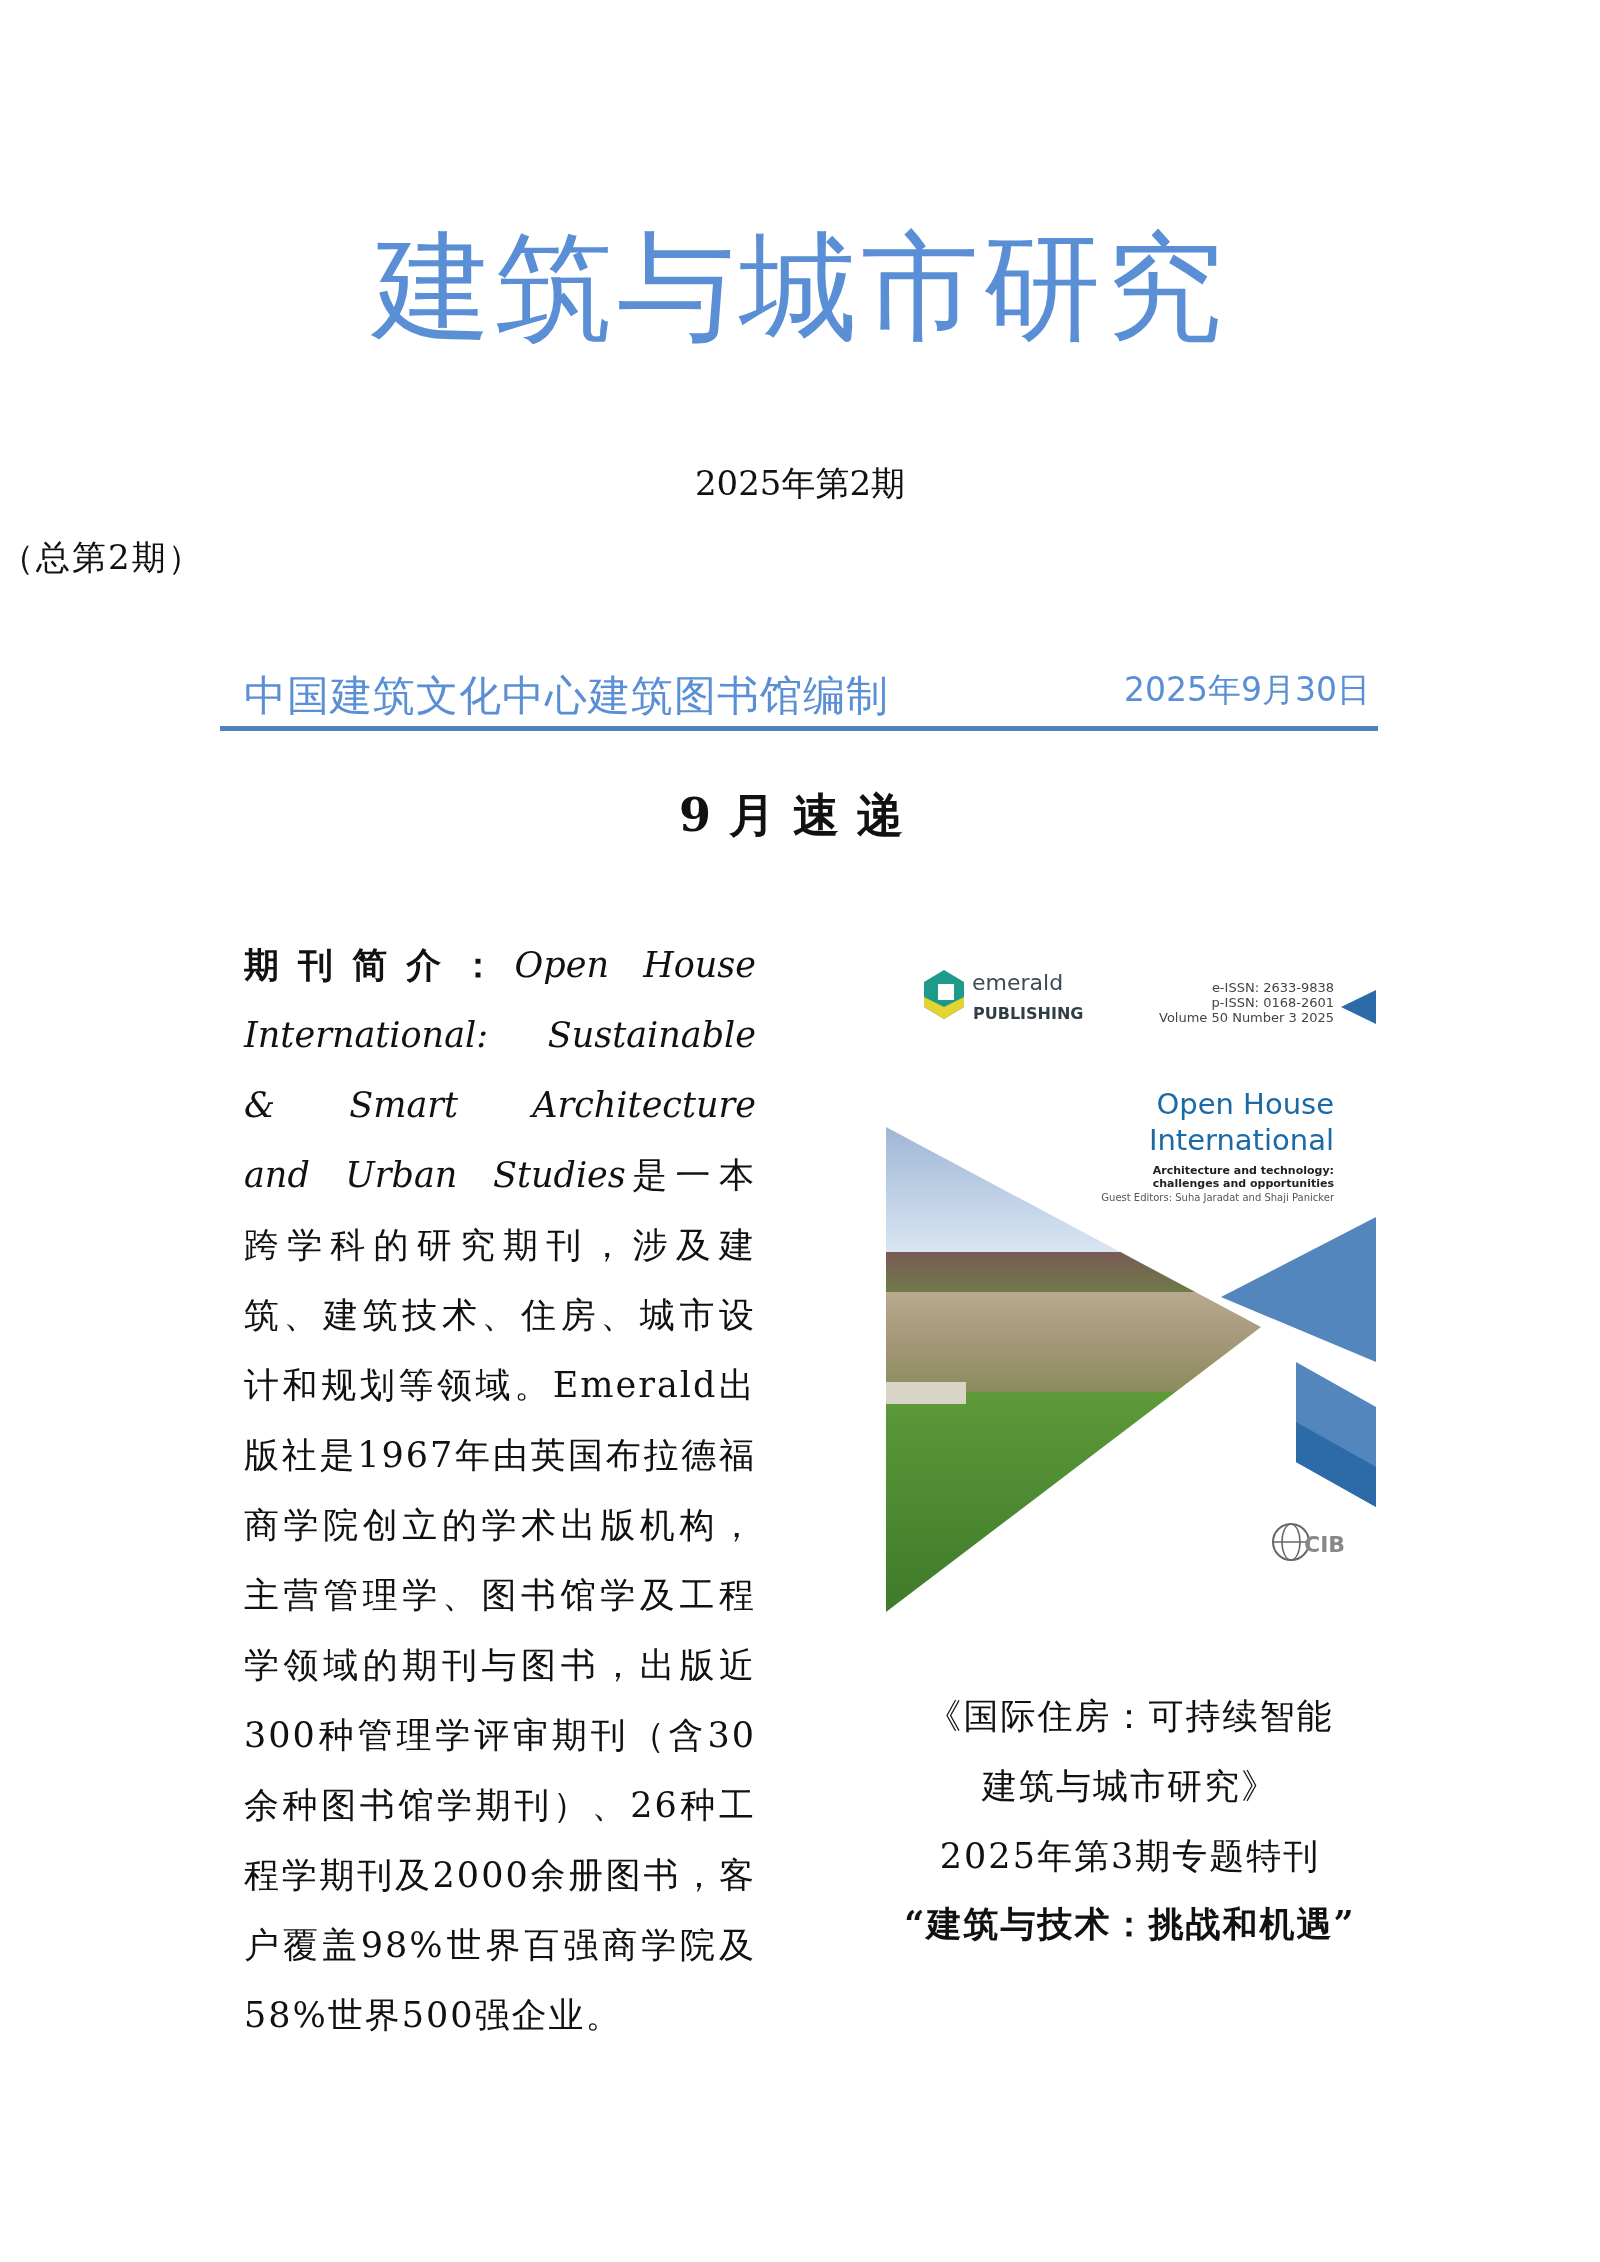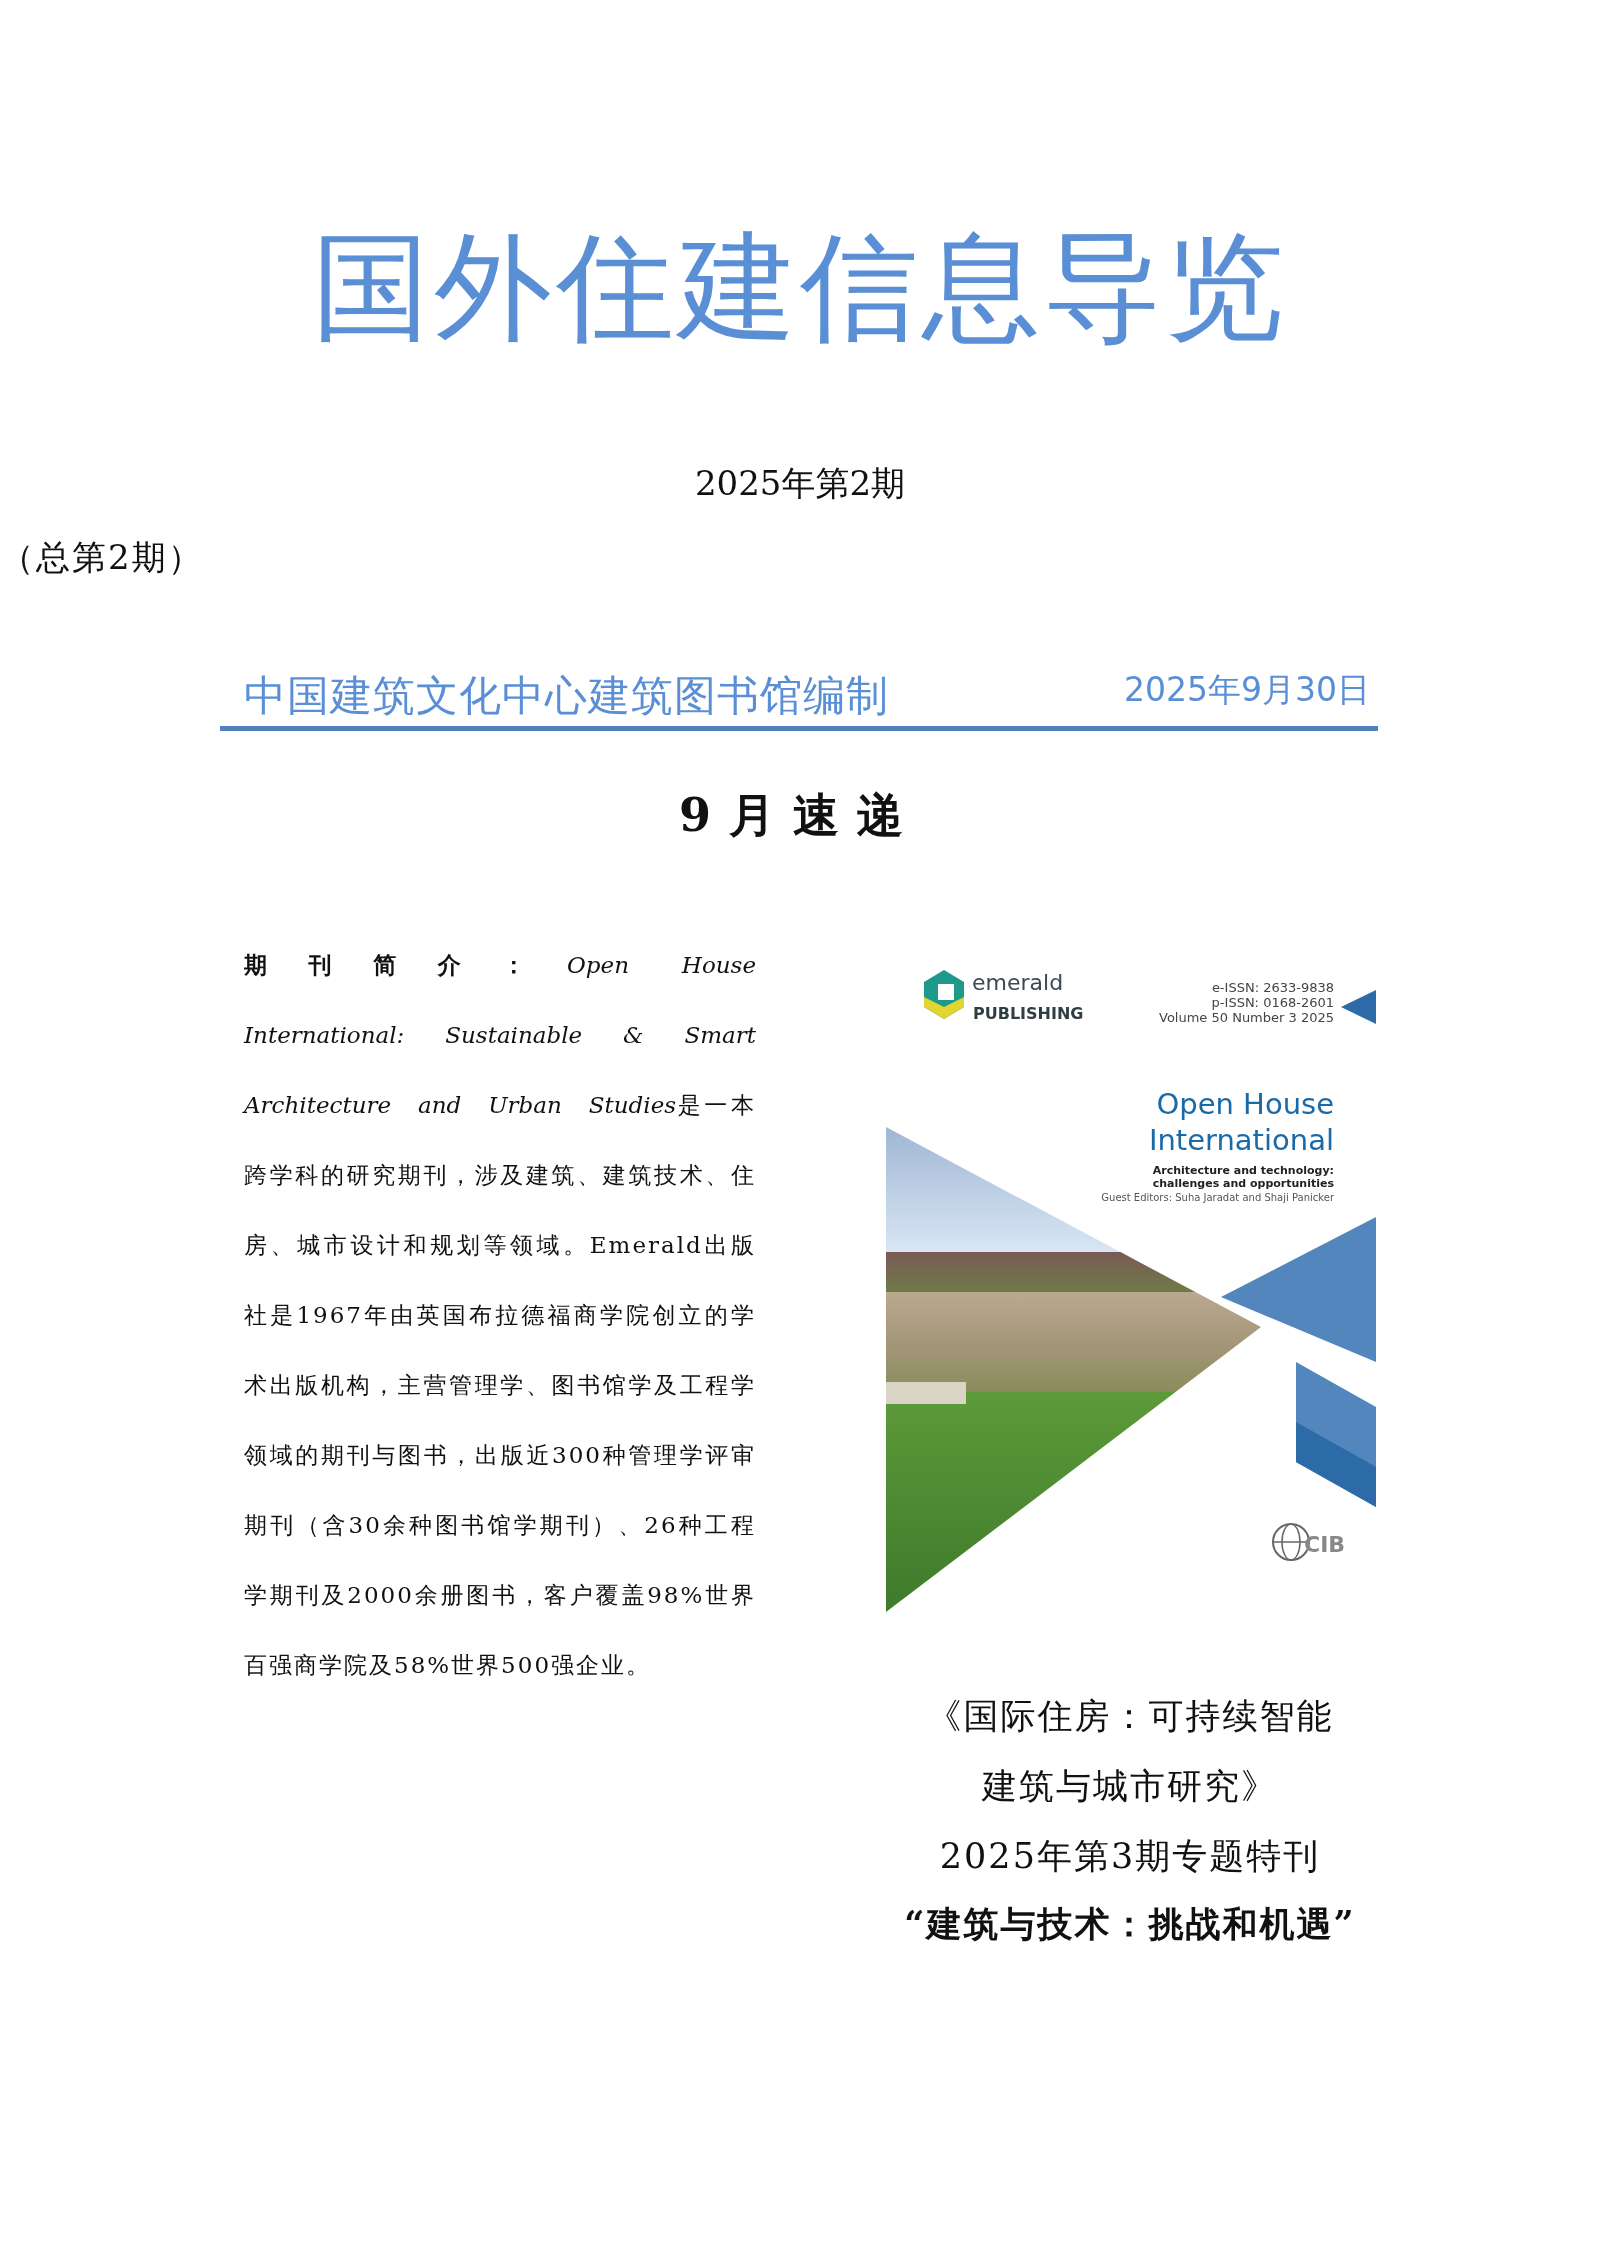--- a/index.html
+++ b/index.html
@@ -16,21 +16,21 @@
 
     .org { left: 244px; top: 668px; font-size: 42px; color: #5a8fd6; letter-spacing: 1px;
            font-family: "DejaVu Sans", "Liberation Sans", sans-serif; }
     .date { right: 230px; top: 668px; font-size: 33px; color: #5a8fd6;
            font-family: "DejaVu Sans", "Liberation Sans", sans-serif; }
     .rule { left: 220px; top: 726px; width: 1158px; height: 5px; background: #4f81bd; }
 
     .section-title { left: 0; width: 1600px; top: 792px; text-align: center; font-size: 46px;
            font-weight: bold; letter-spacing: 18px; line-height: 1; }
 
-    .body-text { left: 244px; top: 930px; width: 512px; font-size: 23px; line-height: 70px;
+    .body-text { left: 244px; top: 930px; width: 512px; font-size: 35px; line-height: 70px;
            text-align: justify; letter-spacing: 2px; }
     .body-text .lead { font-weight: bold; letter-spacing: 14px; }
     .body-text .journal { font-style: italic; letter-spacing: 0; word-spacing: 18px; }
 
     .cover { left: 886px; top: 952px; width: 490px; height: 660px; background: #fff; overflow: hidden; }
     .cover svg { position: absolute; left: 0; top: 0; }
     .cover-issn { position: absolute; right: 42px; top: 28px; text-align: right;
       font-family: "DejaVu Sans", "Liberation Sans", sans-serif; font-size: 13px; line-height: 15px; color: #444; }
     .cover-title { position: absolute; right: 42px; top: 134px; text-align: right;
       font-family: "DejaVu Sans", "Liberation Sans", sans-serif; font-size: 29px; line-height: 36px; color: #1a6aa8; }
@@ -48,21 +48,21 @@
 
     .caption { left: 860px; width: 540px; text-align: center; font-size: 35px; line-height: 48px; letter-spacing: 2px; }
     .cap1 { top: 1692px; }
     .cap2 { top: 1762px; }
     .cap3 { top: 1832px; }
     .cap4 { top: 1900px; font-weight: bold; }
   </style>
 </head>
 <body>
 
-<div class="abs main-title">国外住建信息导览</div>
+<div class="abs main-title">建筑与城市研究</div>
 <div class="abs issue">2025年第2期</div>
 <div class="abs issue-total">（总第2期）</div>
 
 <div class="abs org">中国建筑文化中心建筑图书馆编制</div>
 <div class="abs date">2025年9月30日</div>
 <div class="abs rule"></div>
 
 <div class="abs section-title">9月速递</div>
 
 <div class="abs body-text"><span class="lead">期刊简介：</span><span class="journal">Open House International: Sustainable &amp; Smart Architecture and Urban Studies</span><span>是一本跨学科的研究期刊，涉及建筑、建筑技术、住房、城市设计和规划等领域。Emerald出版社是1967年由英国布拉德福商学院创立的学术出版机构，主营管理学、图书馆学及工程学领域的期刊与图书，出版近300种管理学评审期刊（含30余种图书馆学期刊）、26种工程学期刊及2000余册图书，客户覆盖98%世界百强商学院及58%世界500强企业。</span></div>

